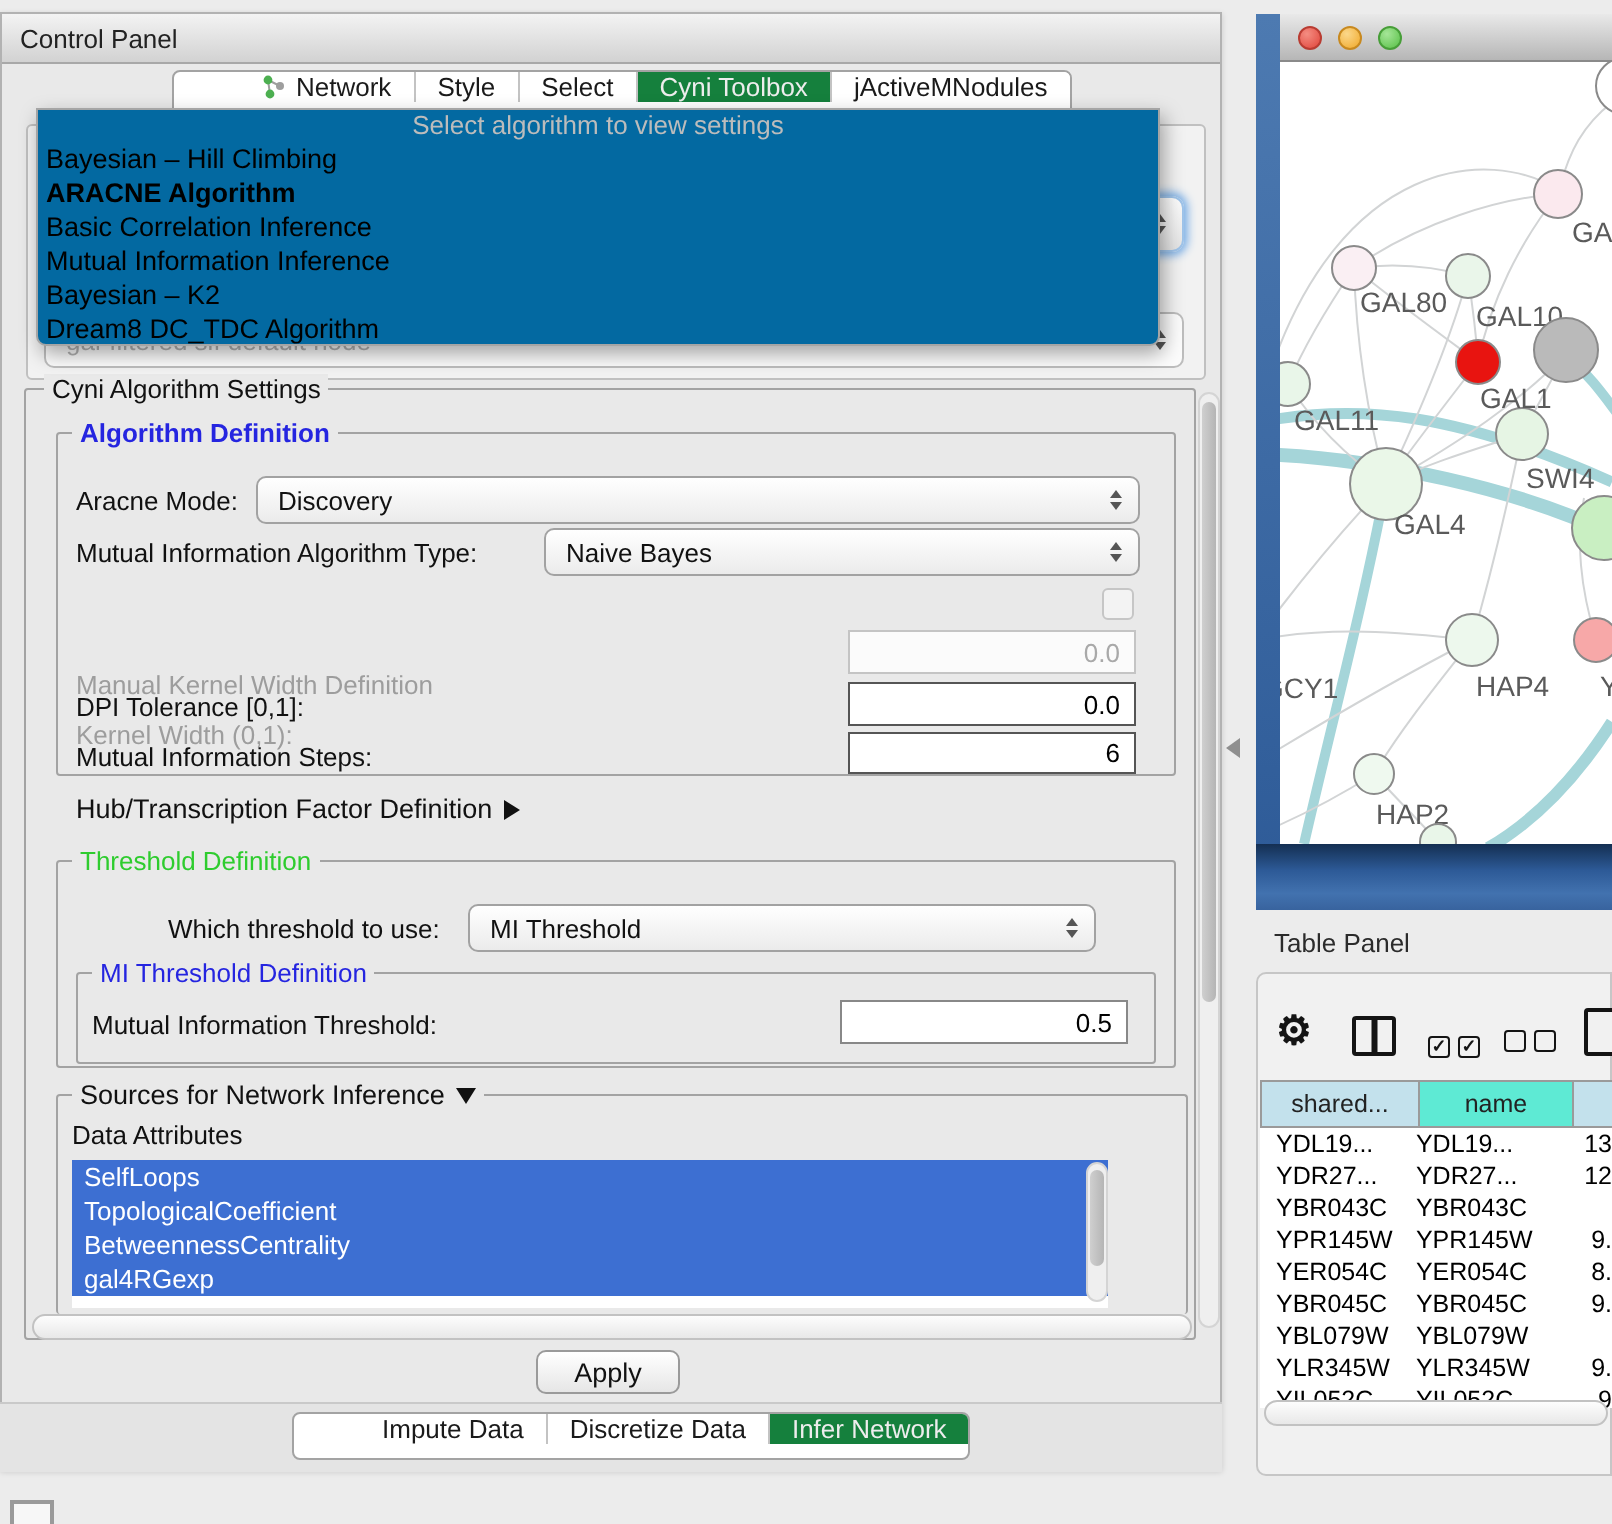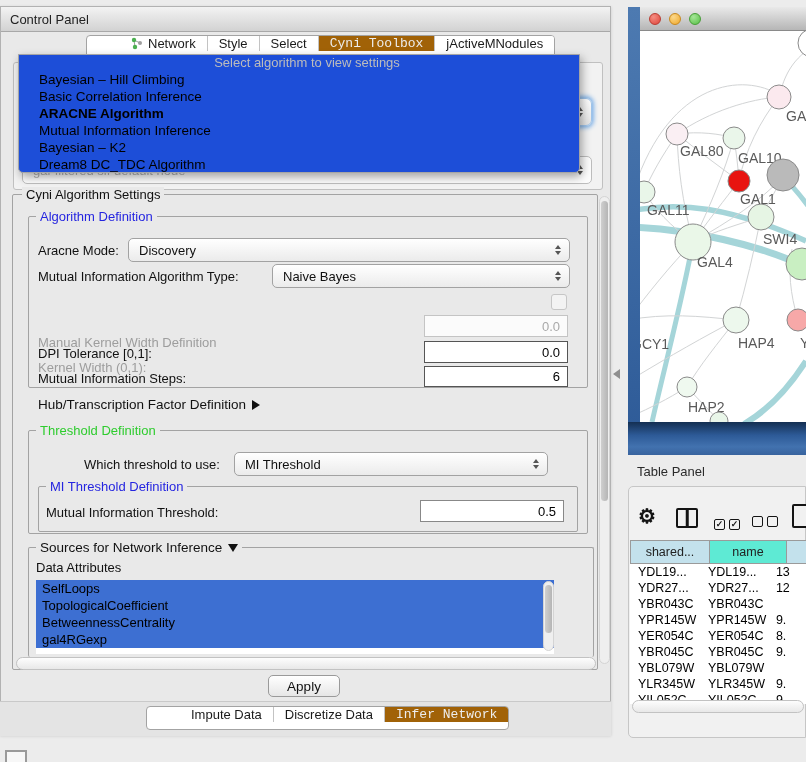--- a/index.html
+++ b/index.html
@@ -8,52 +8,52 @@
   
   .cp-window{position:absolute;left:0;top:6px;width:611px;height:729px;background:#e9e9e9;border:1px solid #b2b2b2;box-sizing:border-box;box-shadow:0 1px 3px rgba(0,0,0,.15);}
   .cp-titlebar{position:absolute;left:1px;top:7px;width:609px;height:24px;background:linear-gradient(#f3f3f3,#d2d2d2);border-bottom:1px solid #a8a8a8;display:flex;align-items:center;}
   .cp-title{font-size:13px;color:#222;padding-left:9px;}
   .win-float{position:absolute;right:31px;top:7px;width:9px;height:9px;border:2px solid #222;border-radius:1px;}
   .win-close{position:absolute;right:10px;top:3px;font-size:15px;font-weight:bold;color:#111;}
   
   .tabs{position:absolute;display:flex;border:1px solid #a3a3a3;border-radius:4px;overflow:hidden;background:#fff;height:22px;align-items:flex-start;padding-left:33px;}
   .tab{display:flex;align-items:center;gap:5px;padding:0 11px;font-size:13px;color:#1a1a1a;border-left:1px solid #c3c3c3;background:#fff;white-space:nowrap;}
   .tab:first-child{border-left:none;}
-  .tab.sel{background:#a16207;color:#ededed;font-family:Liberation Mono, monospace;}
+  .tab.sel{background:#15803d;color:#ededed;}
   
   .inf-panel{position:absolute;left:13px;top:62px;width:590px;height:128px;background:#f2f2f2;border:1px solid #c0c0c0;border-radius:3px;box-sizing:border-box;}
   .focus-combo{position:absolute;left:566px;top:98px;width:26px;height:28px;border-radius:6px;background:linear-gradient(#fdfdfd,#e4e4e4);border:1px solid #9fc4ea;box-shadow:0 0 4px 2px #7fb2e8;box-sizing:border-box;}
   .combo{position:absolute;height:24px;border:1px solid #a2a2a2;border-radius:5px;background:linear-gradient(#ffffff,#ebebeb);display:flex;align-items:center;padding:0 22px 0 10px;font-size:13px;color:#111;box-sizing:border-box;}
   .combo.dis{color:#b3b3b3;background:#fcfcfc;border-color:#bdbdbd;height:28px;}
   .combo-arrows{position:absolute;right:8px;top:50%;transform:translateY(-50%);display:flex;flex-direction:column;gap:2px;}
   .combo-arrows .up{width:0;height:0;border-left:3.5px solid transparent;border-right:3.5px solid transparent;border-bottom:4px solid #555;}
   .combo-arrows .dn{width:0;height:0;border-left:3.5px solid transparent;border-right:3.5px solid transparent;border-top:4px solid #555;}
   
-  .popup{position:absolute;left:18px;top:54px;width:562px;height:119px;background:#1d4ed8;border:1px solid #a5a5a5;border-radius:0 0 5px 5px;box-shadow:2px 4px 10px rgba(0,0,0,.35);box-sizing:border-box;z-index:30;padding-left:16px;}
+  .popup{position:absolute;left:18px;top:54px;width:562px;height:119px;background:#0369a1;border:1px solid #a5a5a5;border-radius:0 0 5px 5px;box-shadow:2px 4px 10px rgba(0,0,0,.35);box-sizing:border-box;z-index:30;}
   .popup-ph{height:16px;text-align:center;color:#bcbcbc;font-size:13px;line-height:15px;}
   .popup-item{height:17px;line-height:17px;padding-left:4px;font-size:13.5px;color:#000;white-space:nowrap;}
   .popup-item.bold{font-weight:bold;}
   
   .gbox{position:absolute;border:1px solid #a3a3a3;border-radius:2px;box-sizing:border-box;}
   .gtitle{position:absolute;font-size:13px;background:#e9e9e9;padding:0 4px;white-space:nowrap;z-index:5;}
   .blue{color:#2525e0;} .green{color:#2ecc2e;} .dark{color:#111;}
   .lbl{position:absolute;font-size:13px;font-weight:normal;color:#111;white-space:nowrap;}
   .lbl.dis{color:#9d9d9d;margin-top:40px;}
   .tfield{position:absolute;height:22px;background:#fff;border:1px solid #555;font-size:13px;color:#000;display:flex;align-items:center;justify-content:flex-end;padding:0 7px;box-sizing:border-box;}
   .tfield.dis{border:1px solid #c4c4c4;background:#fbfbfb;color:#a9a9a9;}
   .chk{position:absolute;width:14px;height:14px;border:1px solid #c6c6c6;border-radius:3px;background:#f3f3f3;}
   .tri-right{display:inline-block;width:0;height:0;border-left:8px solid #111;border-top:5.5px solid transparent;border-bottom:5.5px solid transparent;margin-left:6px;vertical-align:middle;}
   .tri-down{display:inline-block;width:0;height:0;border-top:8px solid #111;border-left:5.5px solid transparent;border-right:5.5px solid transparent;margin-left:6px;vertical-align:middle;}
   
   .vsb{position:absolute;width:11px;background:#efefef;border:1px solid #d4d4d4;border-radius:6px;box-sizing:border-box;}
   .vsb .thumb{position:absolute;left:1px;right:1px;border-radius:5px;background:linear-gradient(90deg,#cfcfcf,#b5b5b5);}
   .hsb{position:absolute;height:13px;background:linear-gradient(#fdfdfd,#e8e8e8);border:1px solid #c2c2c2;border-radius:7px;box-sizing:border-box;}
   
   .attr-list{position:absolute;background:#fff;overflow:hidden;}
-  .attr-item{height:17px;line-height:17px;color:#000000;font-size:13px;padding-left:6px;white-space:nowrap;}
+  .attr-item{height:17px;line-height:17px;color:#ffffff;font-size:13px;padding-left:6px;white-space:nowrap;}
   
   .btn{position:absolute;border:1px solid #9a9a9a;border-radius:5px;background:linear-gradient(#ffffff,#e6e6e6);font-size:13.5px;color:#111;display:flex;align-items:center;justify-content:center;box-sizing:border-box;}
   
   .div-arrow{position:absolute;width:0;height:0;border-top:5px solid transparent;border-bottom:5px solid transparent;border-right:7px solid #8f8f8f;}
   
   .net-leftbar{position:absolute;left:628px;top:7px;width:12px;height:448px;background:linear-gradient(#4d7ab1,#2d5a97);}
   .net-titlebar{position:absolute;left:640px;top:7px;width:166px;height:24px;background:linear-gradient(#e9e9e9,#b6b6b6);border-bottom:1px solid #8a8a8a;display:flex;align-items:center;gap:8px;padding-left:9px;box-sizing:border-box;}
   .light{width:12px;height:12px;border-radius:50%;box-sizing:border-box;}
   .light.red{background:radial-gradient(circle at 35% 30%,#f48d82,#e0443a);border:1px solid #b93c32;}
   .light.yellow{background:radial-gradient(circle at 35% 30%,#fbd88b,#f0a829);border:1px solid #c8891f;}
@@ -67,21 +67,21 @@
   .colsplit{position:absolute;width:22px;height:20px;border:2.5px solid #141414;border-radius:2px;box-sizing:border-box;}
   .colsplit i{position:absolute;left:50%;top:0;bottom:0;width:2.5px;background:#141414;transform:translateX(-50%);}
   .cbx{display:inline-block;width:11px;height:11px;border:1.8px solid #141414;border-radius:2px;box-sizing:border-box;font-size:9px;line-height:8px;font-weight:bold;color:#141414;text-align:center;margin-right:4px;}
   .pagei{position:absolute;width:18px;height:24px;border:2.5px solid #141414;border-radius:2px;background:#f1f1f1;box-sizing:border-box;}
   .th-cell{position:absolute;height:24px;border:1px solid #9a9a9a;box-sizing:border-box;font-size:12.5px;color:#222;display:flex;align-items:center;justify-content:center;top:540px;}
   .th-blue{background:#c3e1ec;} .th-gray{background:#5eead4;}
   #table-rows{position:absolute;left:630px;top:564px;width:176px;height:140px;overflow:hidden;background:#fff;}
   .trow{display:flex;height:16px;line-height:16px;font-size:12.5px;color:#000;}
   .trow .c1{width:78px;padding-left:8px;box-sizing:border-box;white-space:nowrap;overflow:hidden;}
   .trow .c2{width:78px;padding-left:8px;box-sizing:border-box;white-space:nowrap;overflow:hidden;}
-  .trow .c3{width:40px;padding-left:6px;box-sizing:border-box;white-space:nowrap;overflow:hidden;}
+  .trow .c3{width:40px;padding-left:6px;box-sizing:border-box;white-space:nowrap;overflow:hidden;text-align:right;}
   .mini-icon{position:absolute;left:5px;top:750px;width:22px;height:14px;border:2px solid #9a9a9a;background:#f7f7f7;box-sizing:border-box;}
   .netlbl{font-size:14px;fill:#5a5a5a;}
 </style>
 </head>
 <body>
 
 <div id="page">
 
   <div class="cp-window"></div>
 
@@ -128,37 +128,37 @@
     <span class="combo-arrows">
         <i class="up"></i>
         <i class="dn"></i>
       </span>
   </div>
 
   <div class="popup">
     <div class="popup-ph">Select algorithm to view settings</div>
     <div id="popup-items">
         <div class="popup-item">Bayesian – Hill Climbing</div>
+        <div class="popup-item bold">ARACNE Algorithm</div>
         <div class="popup-item">Basic Correlation Inference</div>
-        <div class="popup-item bold">ARACNE Algorithm</div>
         <div class="popup-item">Mutual Information Inference</div>
         <div class="popup-item">Bayesian – K2</div>
         <div class="popup-item">Dream8 DC_TDC Algorithm</div>
       </div>
   </div>
 
   <div class="gbox" style="left:12px;top:194px;width:586px;height:476px;"></div>
   <span class="gtitle dark" style="left:22px;top:187px;">Cyni Algorithm Settings</span>
 
   <div class="vsb" style="left:599px;top:196px;height:468px;">
     <div class="thumb" style="top:4px;height:300px;"></div>
   </div>
 
   <div class="gbox" style="left:28px;top:216px;width:560px;height:172px;"></div>
-  <span class="gtitle blue" style="left:36px;top:209px;">Algorithm Definition</span>
+  <span class="gtitle blue" style="left:36px;top:209px;font-weight:bold;">Algorithm Definition</span>
 
   <span class="lbl" style="left:38px;top:243px;">Aracne Mode:</span>
   <div class="combo" style="left:128px;top:238px;width:442px;">
     <span>Discovery</span>
     <span class="combo-arrows">
         <i class="up"></i>
         <i class="dn"></i>
       </span>
   </div>
 

